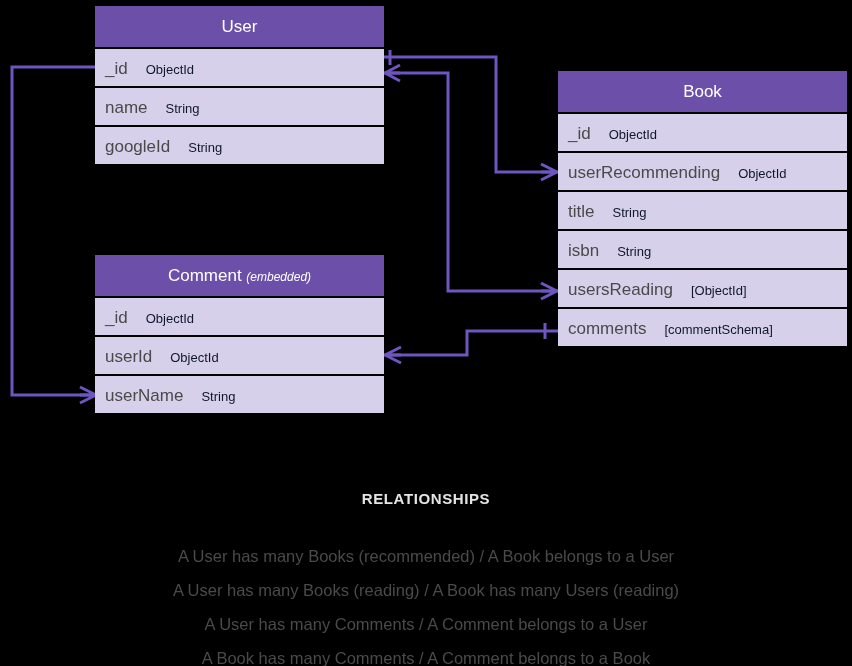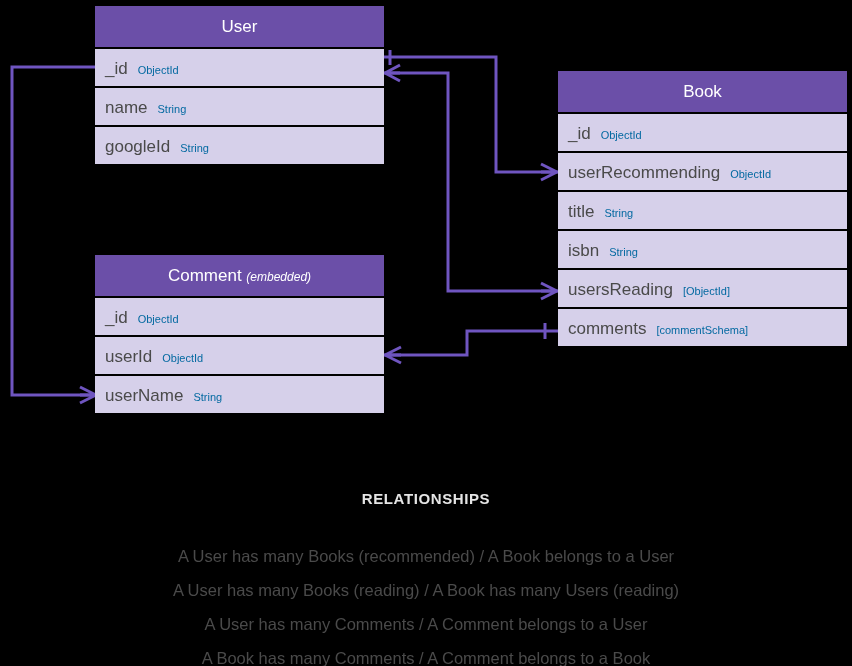--- a/index.html
+++ b/index.html
@@ -49,23 +49,23 @@
     padding-left: 10px;
     box-sizing: border-box;
     white-space: nowrap;
     overflow: hidden;
   }
   .field-name {
     color: #4A4A4A;
     font-size: 17px;
   }
   .field-type {
-    color: #0369a1;
-    font-size: 11px;
-    margin-left: 10px;
+    color: #0f172a;
+    font-size: 13px;
+    margin-left: 18px;
   }
 
   
   #connectors {
     position: absolute;
     left: 0;
     top: 0;
     width: 852px;
     height: 666px;
     pointer-events: none;

